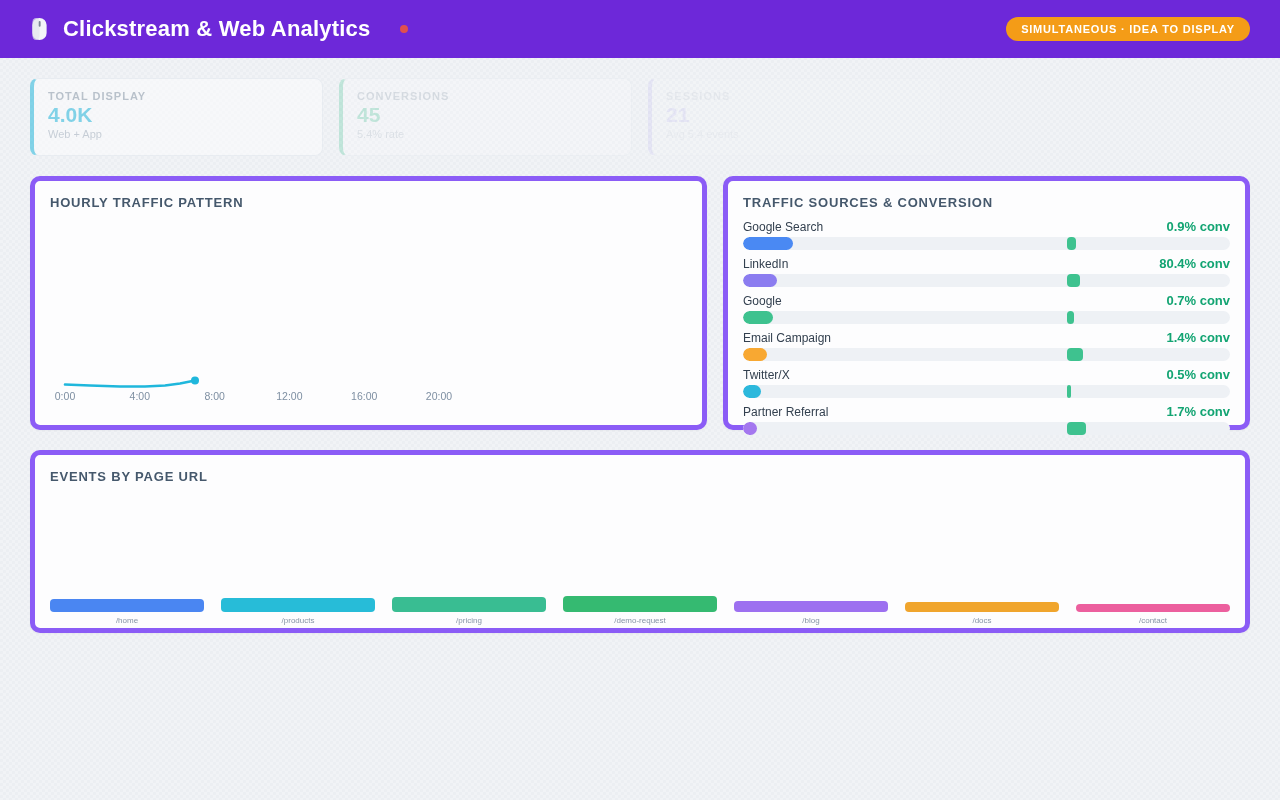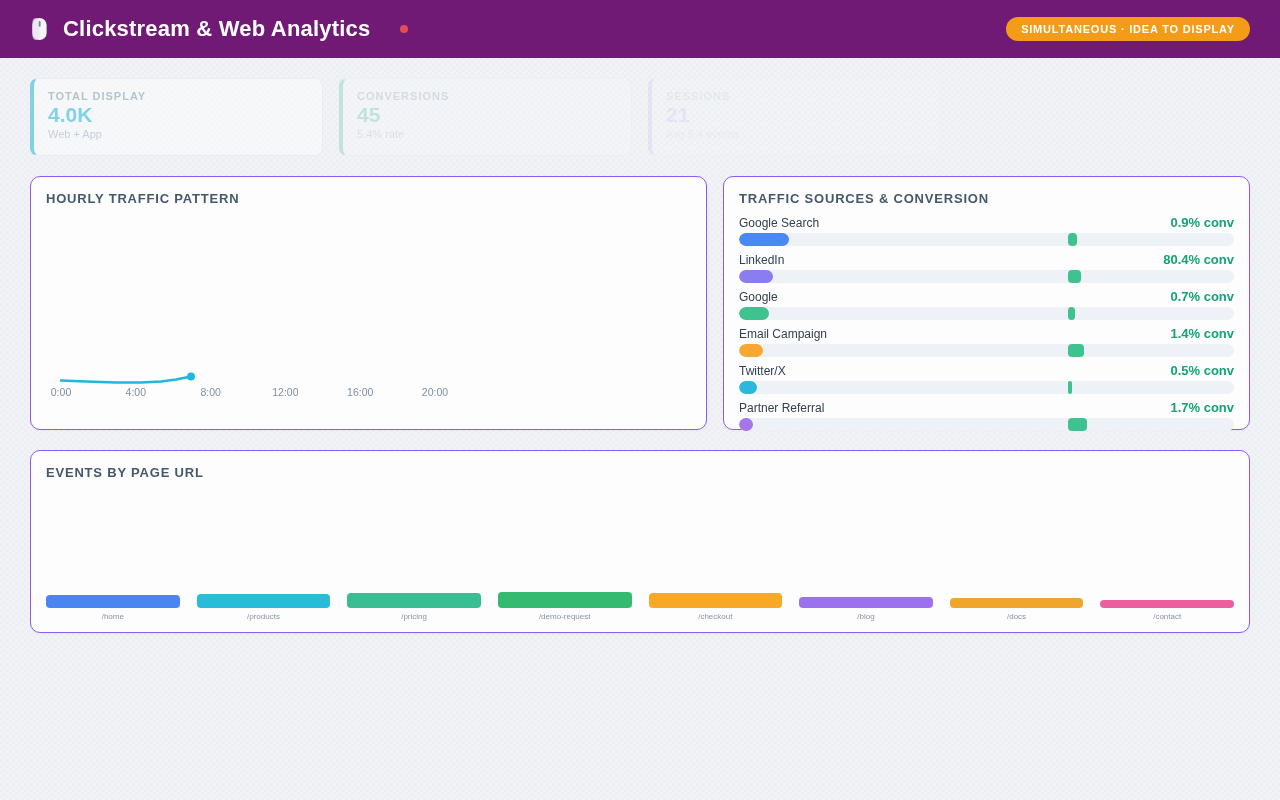--- a/index.html
+++ b/index.html
@@ -7,37 +7,37 @@
   body {
     font-family:"Liberation Sans","DejaVu Sans",sans-serif;
     background:#f1f3f6;
     background-image:
       linear-gradient(45deg, rgba(90,110,140,.03) 25%, transparent 25%, transparent 75%, rgba(90,110,140,.03) 75%),
       linear-gradient(45deg, rgba(90,110,140,.03) 25%, transparent 25%, transparent 75%, rgba(90,110,140,.03) 75%);
     background-size:6px 6px; background-position:0 0,3px 3px;
     color:#33404f;
   }
   
-  .topbar{ height:58px; background:#701a75; display:flex; align-items:center; padding:0 30px; }
+  .topbar{ height:58px; background:#6d28d9; display:flex; align-items:center; padding:0 30px; }
   .brand{ display:flex; align-items:center; gap:14px; }
   .brand-title{ color:#fff; font-size:22px; font-weight:bold; letter-spacing:.2px; }
   .live-dot{ width:8px; height:8px; border-radius:50%; background:#e0504e; margin-left:16px; }
   .spacer{ flex:1; }
   .mode-badge{ background:#f49c17; color:#fff; font-size:11px; font-weight:bold; letter-spacing:.8px;
     padding:6px 15px; border-radius:999px; white-space:nowrap; }
   
   .wrap{ padding:20px 30px 0 30px; }
   .stats-grid{ display:grid; grid-template-columns:repeat(4,1fr); gap:16px; }
   .stat-card{ background:#fdfdfe; border:1px solid #e4e9ef; border-left:4px solid #ccc;
     border-radius:8px; padding:11px 14px 12px 14px; height:78px; }
   .stat-label{ font-size:11px; font-weight:bold; letter-spacing:1px; color:#8e9cab; }
   .stat-value{ font-size:21px; font-weight:bold; line-height:1.15; margin-top:1px; }
   .stat-sub{ font-size:11px; color:#a7b2bf; margin-top:1px; }
   .main-grid{ display:grid; grid-template-columns:677px 527px; gap:16px; margin-top:20px; }
-  .panel{ background:#fdfdfe; border:1px solid #8b5cf6; border-radius:10px;
+  .panel{ background:#fdfdfe; border:5px solid #8b5cf6; border-radius:10px;
     box-shadow:0 1px 2px rgba(16,24,40,.04); padding:14px 15px; }
   .panel-title{ font-size:13px; font-weight:bold; letter-spacing:.8px; color:#45586c; }
   .hourly-panel{ height:254px; }
   .sources-panel{ height:254px; }
   .pages-panel{ margin-top:20px; height:183px; }
   
   .src-rows{ margin-top:9px; }
   .src-row{ margin-bottom:6px; }
   .src-head{ display:flex; justify-content:space-between; align-items:baseline; }
   .src-name{ font-size:12px; color:#33404f; }
@@ -185,24 +185,20 @@
         </div>
         <div class="page-col">
           <div class="page-bar" style="height: 15px; background: rgb(57, 189, 146);"></div>
           <div class="page-label">/pricing</div>
         </div>
         <div class="page-col">
           <div class="page-bar" style="height: 16px; background: rgb(53, 186, 113);"></div>
           <div class="page-label">/demo-request</div>
         </div>
         <div class="page-col">
-          <div class="page-bar" style="height: 15px; background: rgb(248, 168, 39);"></div>
-          <div class="page-label">/checkout</div>
-        </div>
-        <div class="page-col">
           <div class="page-bar" style="height: 11px; background: rgb(157, 112, 240);"></div>
           <div class="page-label">/blog</div>
         </div>
         <div class="page-col">
           <div class="page-bar" style="height: 10px; background: rgb(240, 165, 45);"></div>
           <div class="page-label">/docs</div>
         </div>
         <div class="page-col">
           <div class="page-bar" style="height: 8px; background: rgb(236, 95, 158);"></div>
           <div class="page-label">/contact</div>

